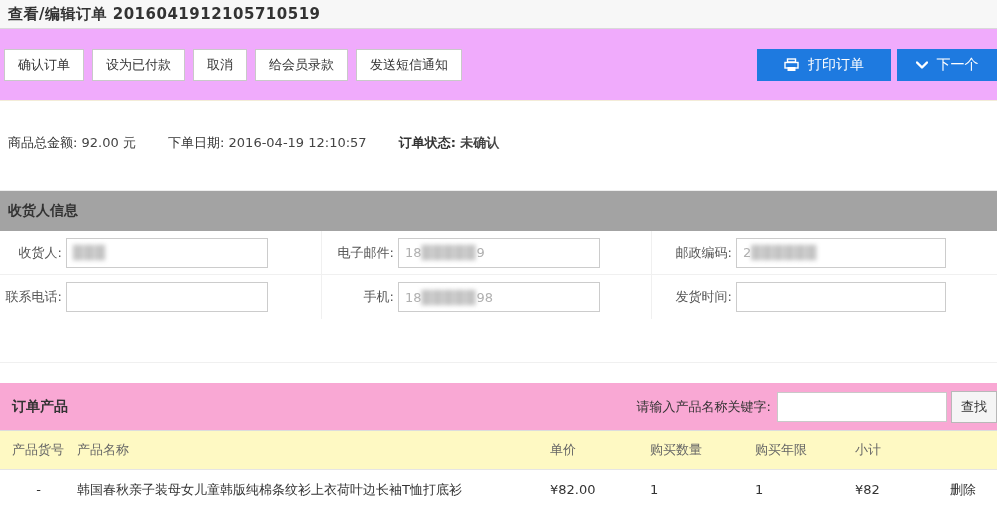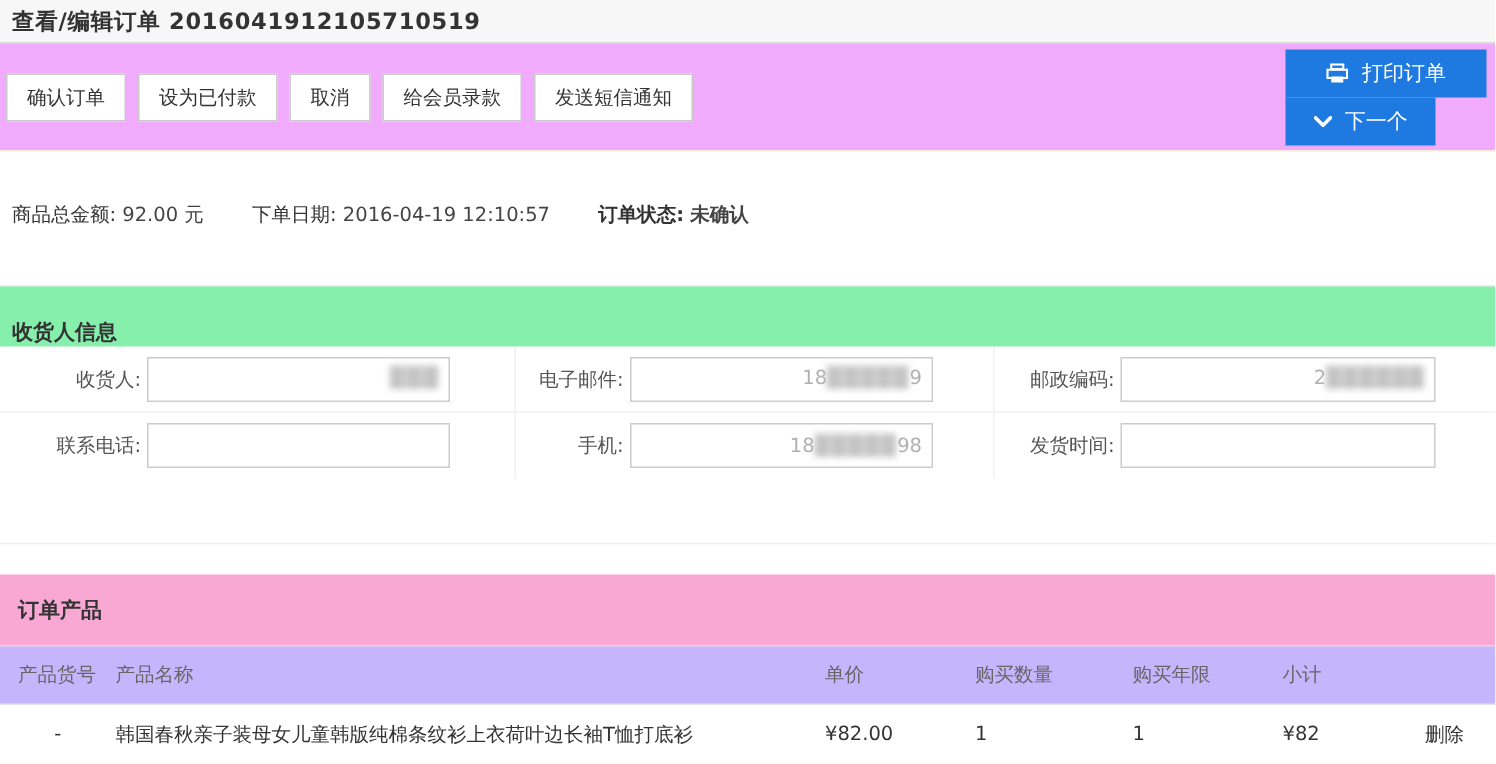--- a/index.html
+++ b/index.html
@@ -10,54 +10,54 @@
   .titlebar { height:29px; background:#f7f7f7; border-bottom:1px solid #d9d9d9;
     display:flex; align-items:center; padding-left:8px; }
   .titlebar h1 { font-size:15px; font-weight:bold; color:#333; letter-spacing:0.5px; }
 
   
   .toolbar { height:72px; background:#f0abfc; border-bottom:1px solid #f3ecd8;
     display:flex; align-items:center; padding:0 0 0 4px; }
   .btn-plain { background:#fff; border:1px solid #c9c9c9; color:#333;
     font-size:13px; font-family:inherit; height:32px; padding:0 13px;
     margin-right:8px; cursor:pointer; }
-  .toolbar-right { margin-left:auto; display:flex;flex-direction:column; }
+  .toolbar-right { margin-left:auto; display:flex; }
   .btn-blue { background:#1e7ae0; border:none; color:#fff; font-size:14px;
     font-family:inherit; height:32px; display:flex; align-items:center;
     justify-content:center; cursor:pointer; }
   .btn-print { width:134px; margin-right:6px; }
   .btn-next  { width:100px;text-align:right; }
   .btn-blue .ico { display:inline-flex; margin-right:9px; }
 
   
   .summary { height:89px; background:#fff; padding:33px 0 0 8px; font-size:13px; color:#333; }
   .summary .grp { margin-right:28px; }
   .summary .lbl { color:#333; }
   .summary .val { color:#444; }
   .summary .bold { font-weight:bold; }
 
   
-  .section-strip { height:41px; background:#86efac; border-top:1px solid #ededed;
-    display:flex; align-items:flex-end; padding-left:8px; }
+  .section-strip { height:41px; background:#a3a3a3; border-top:1px solid #ededed;
+    display:flex; align-items:center; padding-left:8px; }
   .section-strip .stitle { font-size:14px; font-weight:bold; color:#333; }
 
   
   .form { height:132px; border-bottom:1px solid #f0f0f0; }
   .frow { display:flex; height:44px; border-bottom:1px solid #f0f0f0; }
   .frow:last-child { border-bottom:none; }
   .fcell { display:flex; align-items:center; height:100%; border-right:1px solid #f0f0f0; }
-  .fcell.c1 { width:322px;margin-left:32px; }
+  .fcell.c1 { width:322px; }
   .fcell.c2 { width:330px; }
   .fcell.c3 { width:345px; border-right:none; }
   .flabel { font-size:13px; color:#555; text-align:right; }
   .c1 .flabel { width:62px; }
   .c2 .flabel { width:72px; }
   .c3 .flabel { width:80px; }
   .finput, .finput-div { width:202px; height:30px; border:1px solid #ccc; background:#fff;
-    margin-left:4px; font-size:13px; font-family:inherit; color:#333; padding:0 6px;justify-content:flex-end; }
+    margin-left:4px; font-size:13px; font-family:inherit; color:#333; padding:0 6px; }
   .c3 .finput, .c3 .finput-div { width:210px; }
   .finput-div { display:flex; align-items:center; overflow:hidden; white-space:nowrap; }
   .masked { filter:blur(2px); color:#c4c4c4; letter-spacing:1px; user-select:none; }
   .faded { color:#b0b0b0; }
   .addr-masked { filter:blur(3px); color:#888; user-select:none; }
 
   
   .gap { height:20px; background:#fff; }
 
   
@@ -66,21 +66,21 @@
   .products-strip .stitle { font-size:14px; font-weight:bold; color:#333; }
   .search-group { margin-left:auto; display:flex; align-items:center; }
   .search-label { font-size:13px; color:#333; margin-right:6px; }
   .search-input { width:170px; height:30px; border:1px solid #c9c9c9; background:#fff;
     font-size:13px; font-family:inherit; padding:0 6px; margin-right:4px; }
   .btn-search { height:32px; background:#f5f5f5; border:1px solid #b8b8b8; color:#333;
     font-size:13px; font-family:inherit; padding:0 9px; cursor:pointer; }
 
   
   .thead { display:flex; height:39px; align-items:center; font-size:13px; color:#666;
-    border-bottom:1px solid #e5e5e5; background:#c4b5fd; }
+    border-bottom:1px solid #e5e5e5; background:#fef9c3; }
   .trow  { display:flex; height:39px; align-items:center; font-size:13px; color:#333;
     background:#fff; }
   .col-sku { width:77px; }
   .thead .col-sku { padding-left:12px; }
   .trow  .col-sku { text-align:center; }
   .col-name { width:473px; }
   .col-price { width:100px; }
   .col-qty { width:105px; }
   .col-years { width:100px; }
   .col-sub { width:95px; }
@@ -173,20 +173,25 @@
       <span class="flabel">发货时间:</span>
       <input class="finput" value="" style="">
     </div>
   </div>
 </div>
 
 <div class="gap"></div>
 
 <div class="products-strip">
   <span class="stitle">订单产品</span>
+  <div class="search-group">
+    <span class="search-label">请输入产品名称关键字:</span>
+    <input class="search-input" style="">
+    <button class="btn-search">查找</button>
+  </div>
 </div>
 
 <div class="thead">
   <div class="col-sku">产品货号</div>
   <div class="col-name">产品名称</div>
   <div class="col-price">单价</div>
   <div class="col-qty">购买数量</div>
   <div class="col-years">购买年限</div>
   <div class="col-sub">小计</div>
   <div class="col-act"></div>

